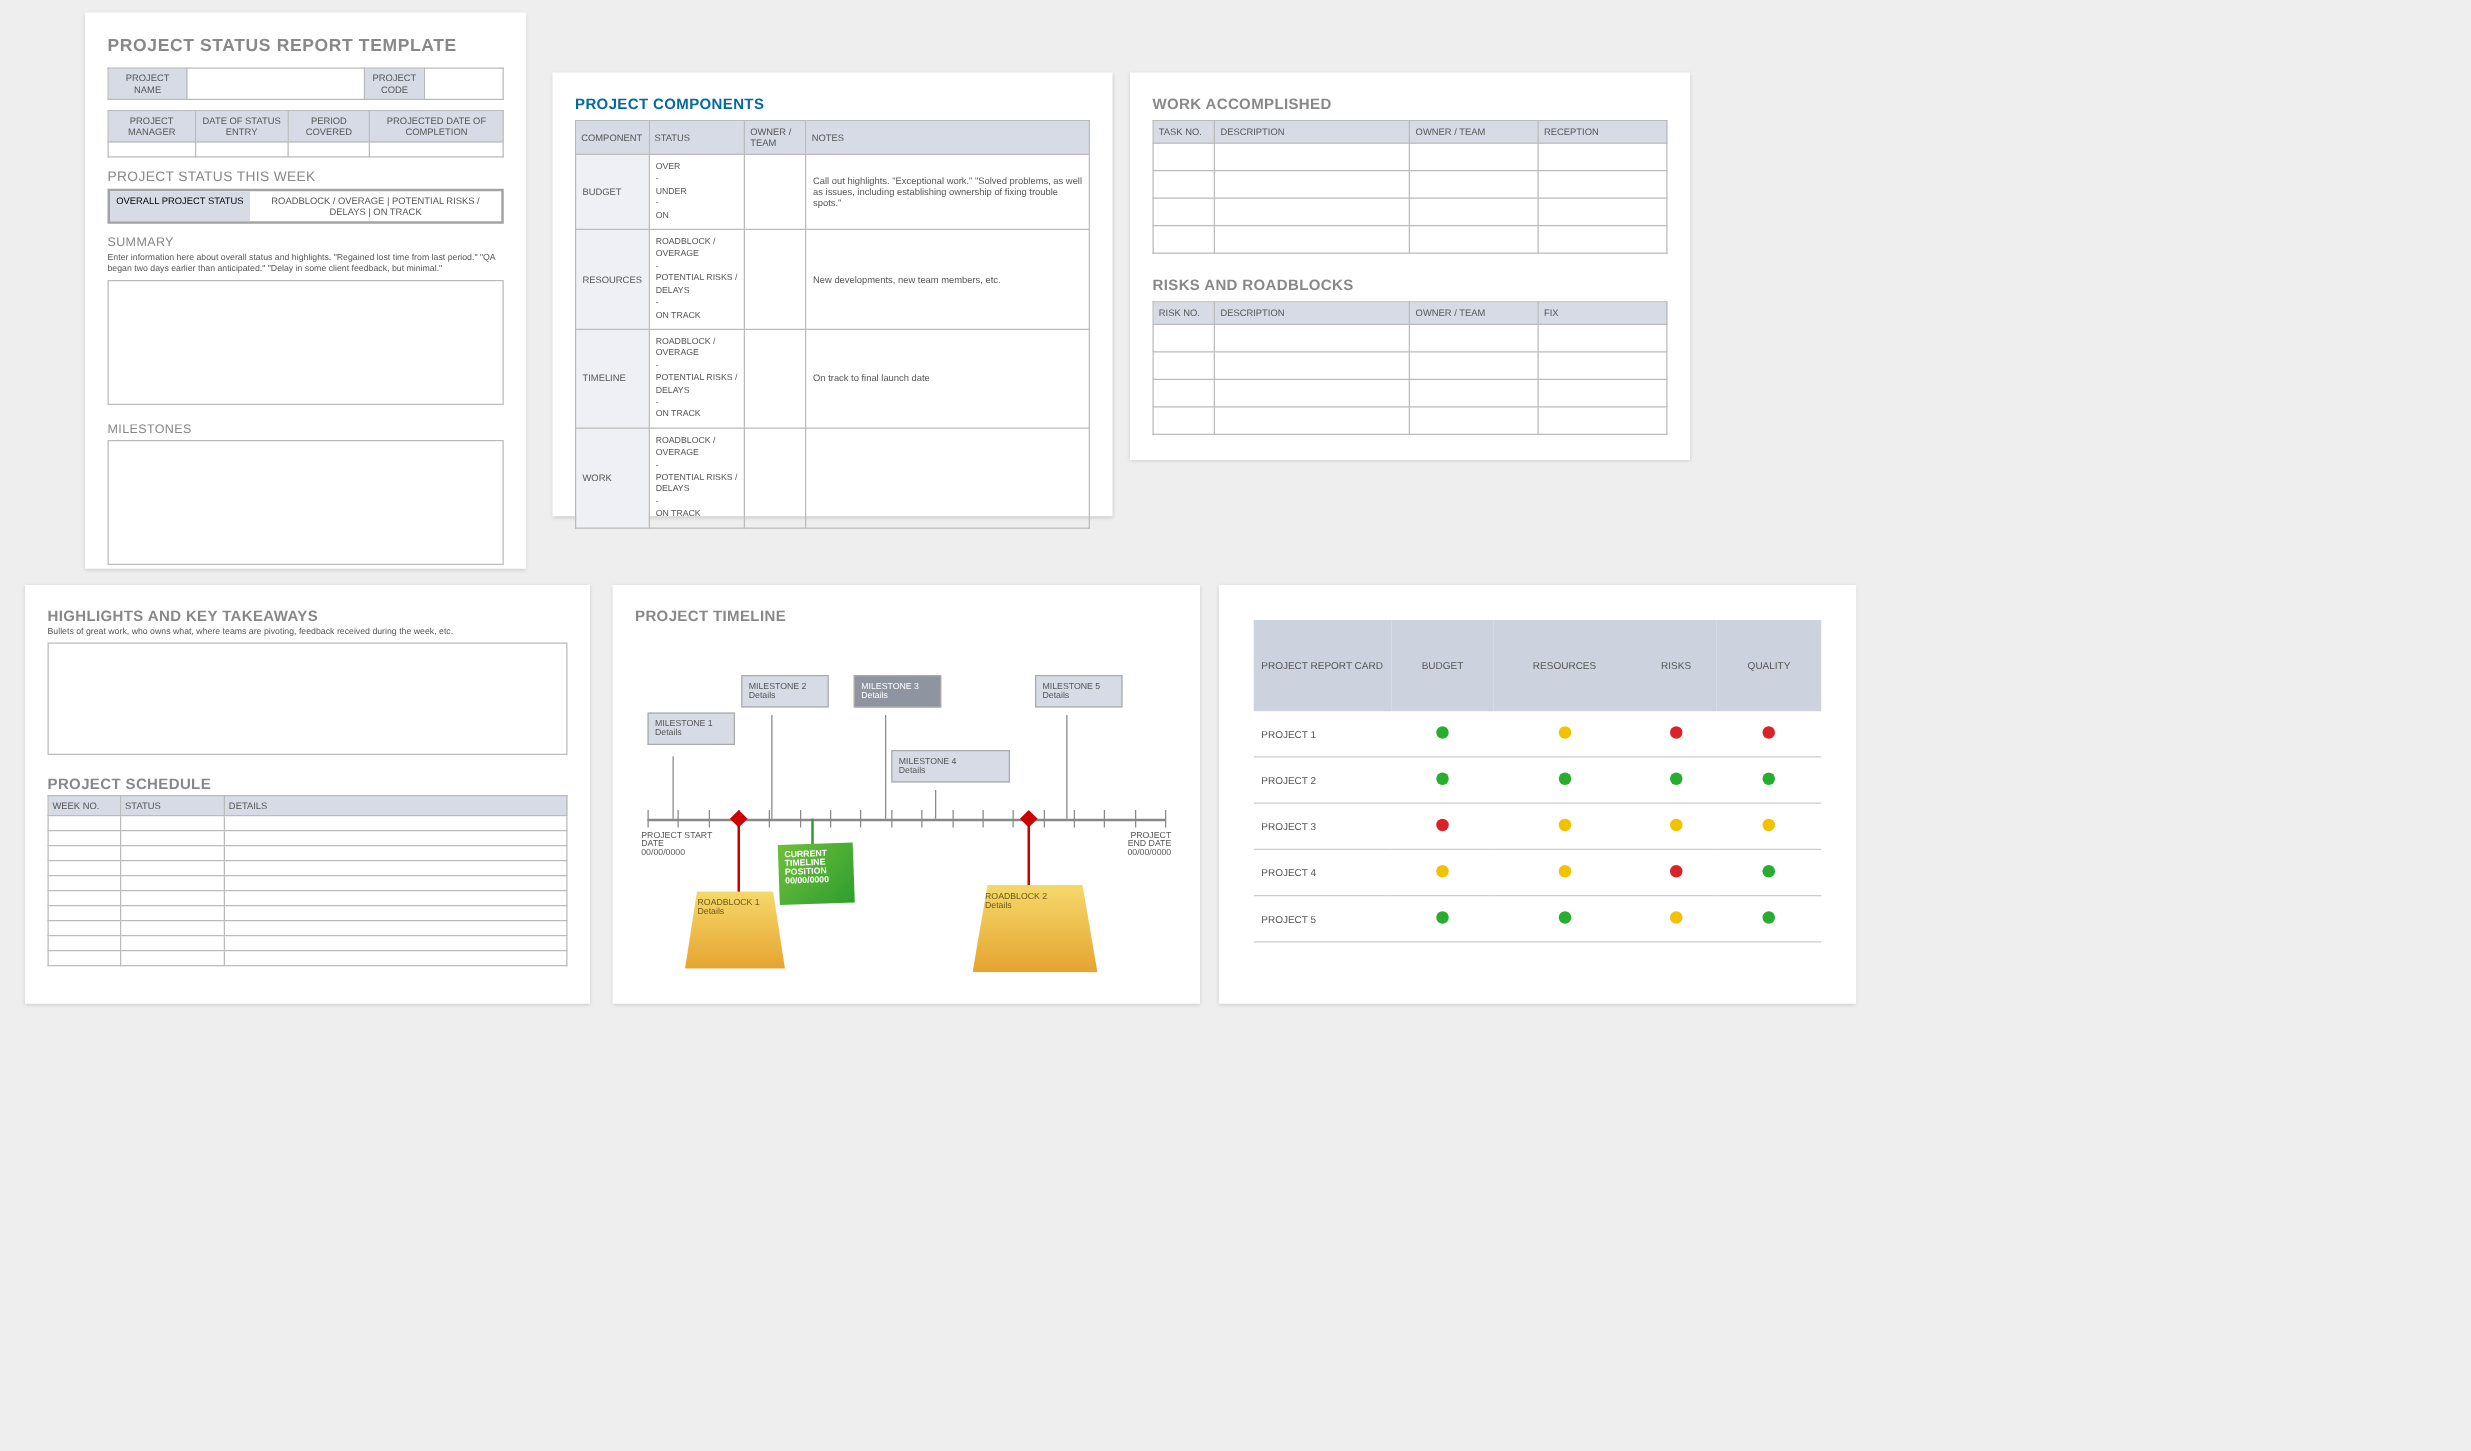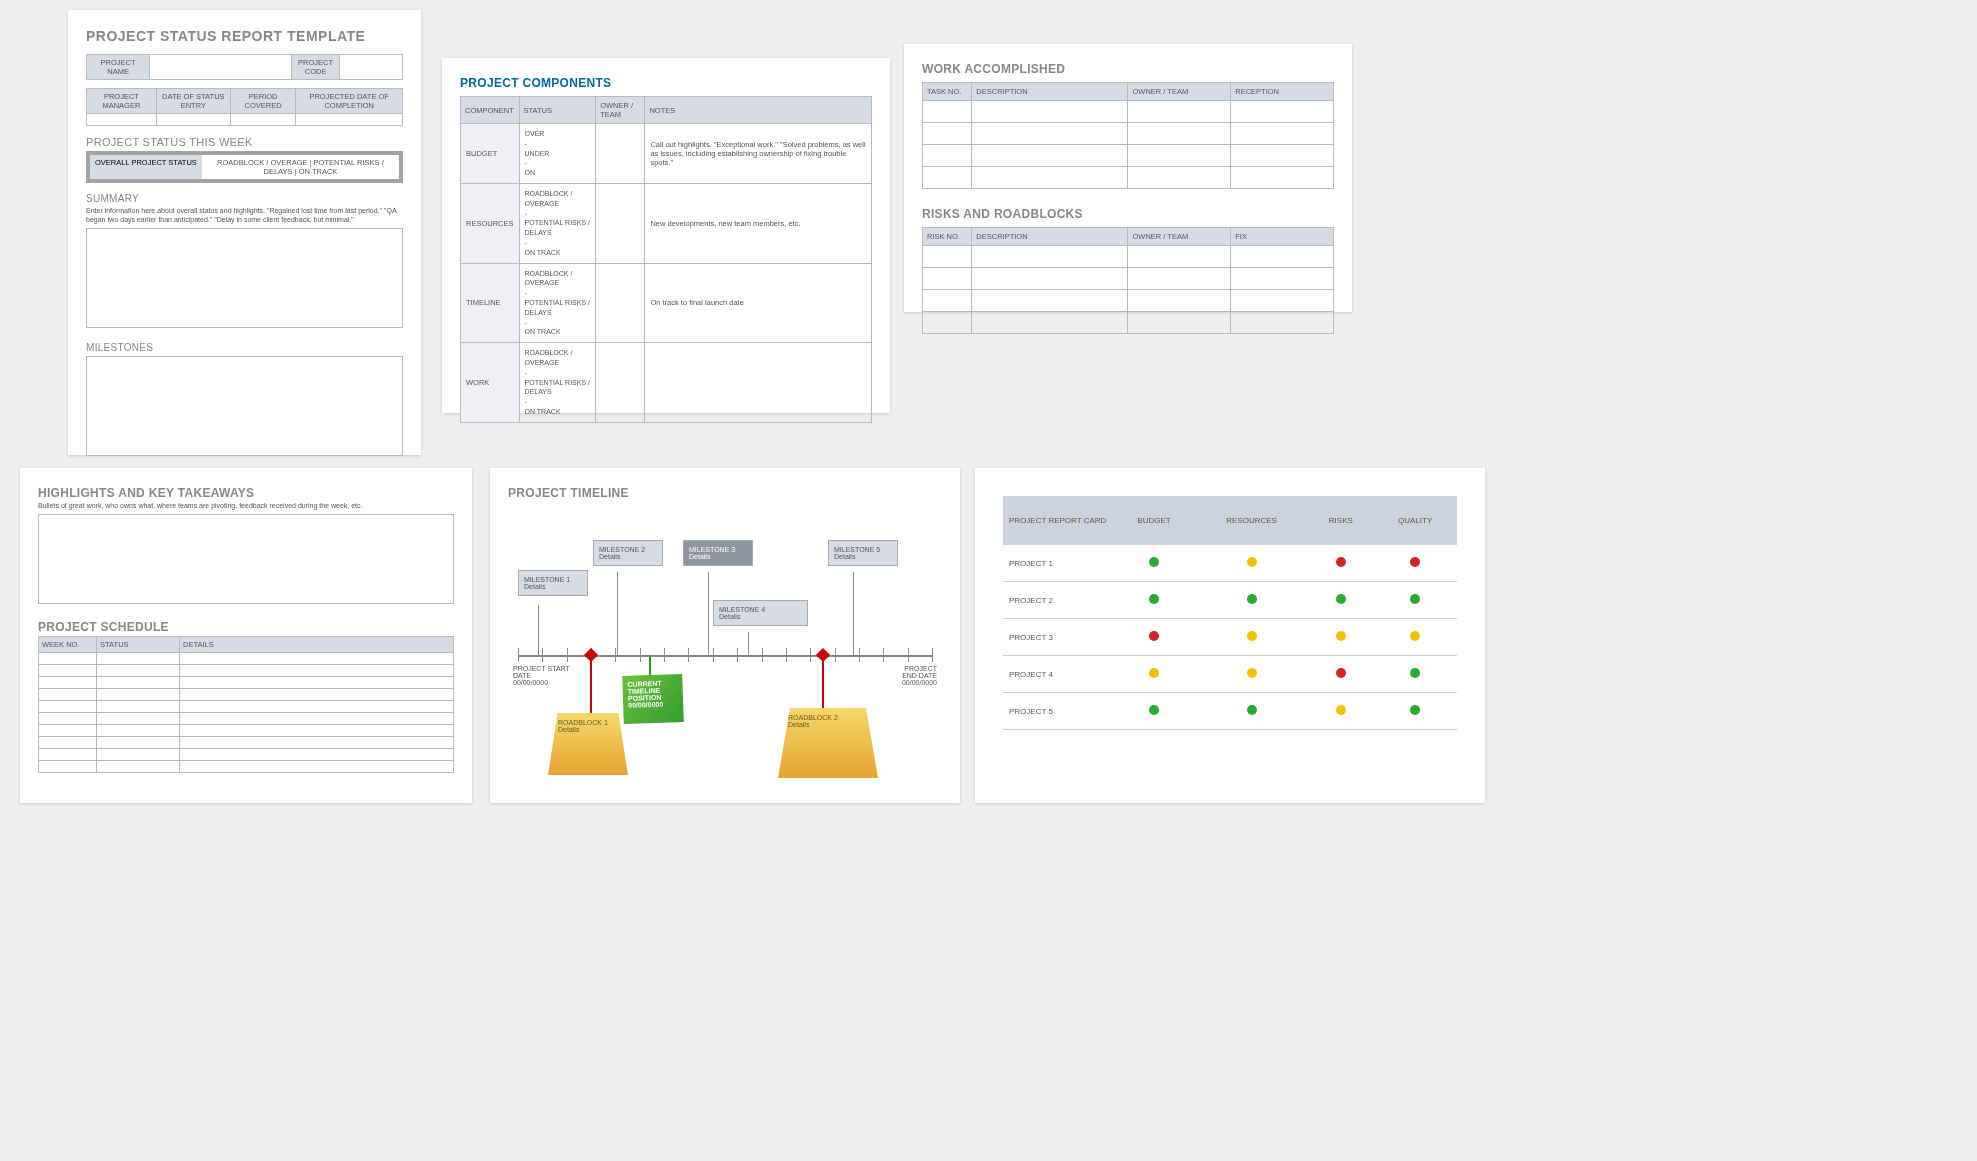--- a/index.html
+++ b/index.html
@@ -17,38 +17,38 @@
     box-shadow: 0 1px 3px rgba(0,0,0,0.15);
   }
   
   #p1 { left: 68px; top: 10px; width: 353px; height: 445px; padding: 18px; }
   #p1 h1 { font-size: 14px; font-weight: bold; color:#888; letter-spacing:.5px; margin-bottom:10px;}
   .tbl { border-collapse: collapse; width:100%; font-size:8px; color:#555; margin-bottom:8px;}
   .tbl th, .tbl td { border:1px solid #bbb; padding:3px 5px; text-align:center; }
   .tbl th { background:#d6dbe6; font-weight:normal; font-size:7.5px;}
   .tbl td { height:12px;}
   .sect-title { font-size:11px; color:#888; letter-spacing:.3px; margin:10px 0 3px 0;}
-  .status-row { display:flex; font-size:7.5px; border:4px solid #a3a3a3;}
+  .status-row { display:flex; font-size:7.5px; border:2px solid #a3a3a3;}
   .status-row > div { padding:3px 5px;}
   .status-row .lbl { background:#d6dbe6; white-space:nowrap;}
   .status-row .opts { flex:1; text-align:center; color:#555;}
   .small-text { font-size:7px; color:#555; line-height:1.25;}
   .bigbox { border:1px solid #bbb; width:100%; height:100px; margin-top:3px;}
 
   
   #p2 { left: 442px; top: 58px; width: 448px; height: 355px; padding:18px;}
   #p2 h2 { font-size:12px; color:#0369a1; letter-spacing:.3px; margin-bottom:6px;}
   .comp-tbl { border-collapse:collapse; width:100%; font-size:7.5px; color:#555;}
   .comp-tbl th { background:#d6dbe6; padding:4px; text-align:left; font-weight:normal; border:1px solid #bbb;}
   .comp-tbl td { border:1px solid #bbb; padding:5px; vertical-align:middle;}
   .comp-tbl td.comp { background:#eef0f5;}
   .comp-tbl .status-cell { font-size:7px; line-height:1.4;}
 
   
-  #p3 { left: 904px; top: 44px; width: 448px; height: 268px; padding:18px;}
+  #p3 { left: 904px; top: 58px; width: 448px; height: 310px; padding:18px;}
   #p3 h2 { font-size:12px; color:#888; letter-spacing:.3px; margin-bottom:6px;}
   .work-tbl { border-collapse:collapse; width:100%; font-size:7.5px; color:#555; margin-bottom:18px;}
   .work-tbl th { background:#d6dbe6; padding:4px; text-align:left; font-weight:normal; border:1px solid #bbb;}
   .work-tbl td { border:1px solid #bbb; height:22px;}
 
   
   #p4 { left: 20px; top: 468px; width: 452px; height: 335px; padding:18px;}
   #p4 h2 { font-size:12px; color:#888; letter-spacing:.3px; margin-bottom:2px;}
   .sched-tbl { border-collapse:collapse; width:100%; font-size:7.5px; color:#555;}
   .sched-tbl th { background:#d6dbe6; padding:3px; text-align:left; font-weight:normal; border:1px solid #bbb;}
@@ -70,21 +70,21 @@
           padding:6px 10px;}
   .road-line { position:absolute; width:2px; background:#c00;}
   .cur { position:absolute; width:60px; height:48px; padding:5px; font-size:7px; color:#fff; font-weight:bold;
          background:linear-gradient(135deg,#6fbf3a,#2f9e2f); transform:rotate(-2deg);}
   .cur-line { position:absolute; width:2px; background:#2f9e2f;}
   .axis-label { position:absolute; font-size:7px; color:#555; text-align:center;}
 
   
   #p6 { left: 975px; top: 468px; width: 510px; height: 335px; padding:28px;}
   .rc-tbl { border-collapse:collapse; width:100%; font-size:8px;}
-  .rc-tbl th { background:#cdd3de; padding:20px 6px; text-align:center; font-weight:normal; font-size:8px; color:#555;}
+  .rc-tbl th { background:#cdd3de; padding:32px 6px; text-align:center; font-weight:normal; font-size:8px; color:#555;}
   .rc-tbl th.first { text-align:left; width:110px;}
   .rc-tbl td { border-bottom:1px solid #ccc; padding:12px 6px; text-align:center; font-size:8px; color:#555;}
   .rc-tbl td.first { text-align:left;}
   .dot { display:inline-block; width:10px; height:10px; border-radius:50%;}
   .g { background:#27ae2e;}
   .y { background:#f2c200;}
   .r { background:#d8232a;}
 </style>
 </head>
 <body>

